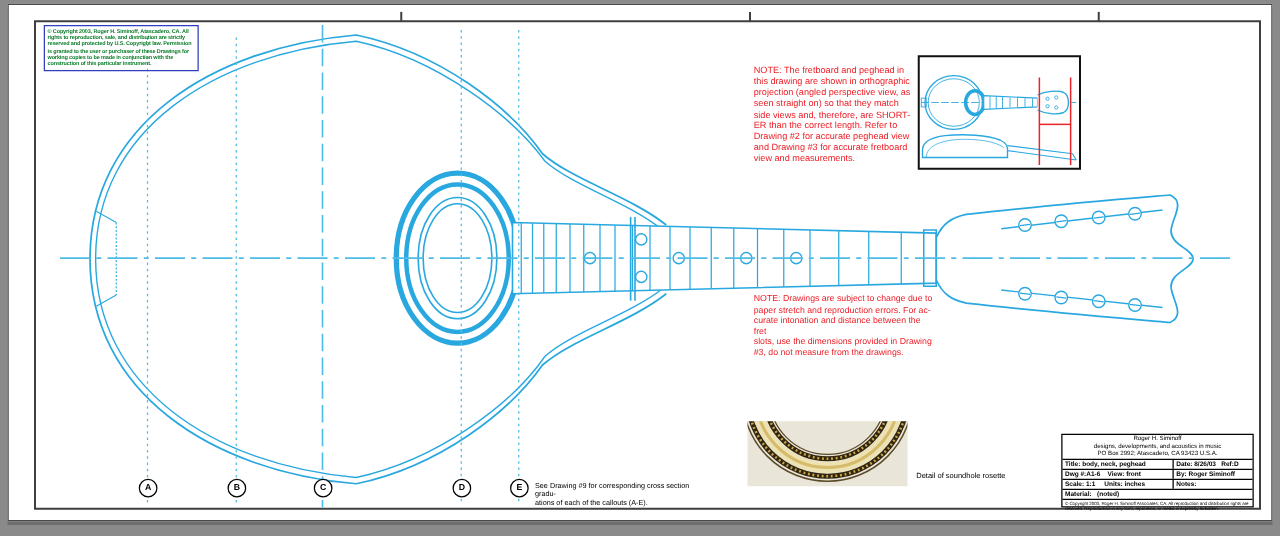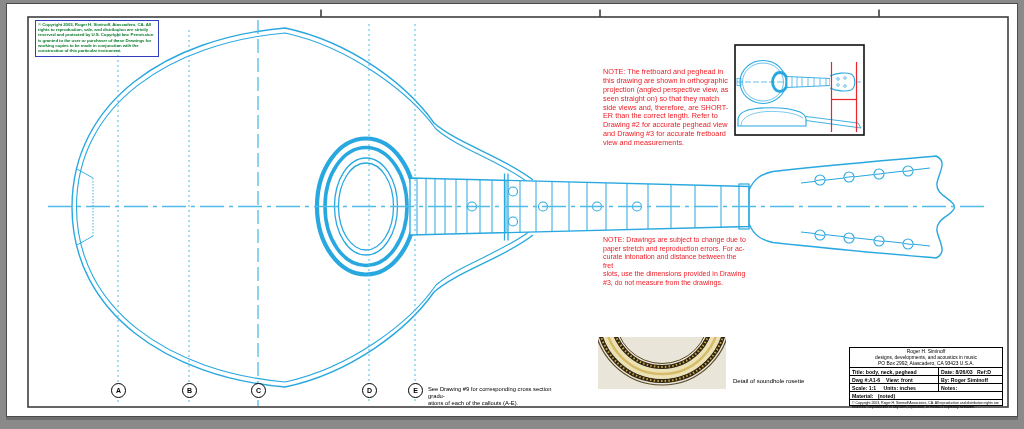--- a/index.html
+++ b/index.html
@@ -7,21 +7,21 @@
          font-family:"Liberation Sans", sans-serif;-webkit-text-size-adjust:none;}
   .sheet{position:absolute;left:6px;top:3px;width:1010px;height:412px;
          background:#ffffff;border:1px solid #4a4a4a;box-shadow:0 3px 0 #6e6e6e;}
   svg.draw{position:absolute;left:0;top:0;}
   
   .txt{position:absolute;color:#000;}
   .copyright-box{left:35px;top:20px;width:118px;height:33px;border:1px solid #2f3fbe;
       padding:1px 2px;font-size:4.4px;line-height:1.18;color:#0b7d2b;font-weight:bold;
       letter-spacing:-0.1px;overflow:hidden;}
   .note-red{color:#ed1c24;white-space:pre-line;}
-  .note1{left:603px;top:52px;width:132px;font-size:7.3px;line-height:1.22;margin-top:16px;}
+  .note1{left:603px;top:52px;width:132px;font-size:7.3px;line-height:1.22;}
   .note2{left:603px;top:236px;width:144px;font-size:7.0px;line-height:1.22;}
   .callout-note{left:428px;top:386px;width:125px;font-size:5.8px;line-height:1.25;white-space:pre-line;}
   .rosette-caption{left:733px;top:378px;font-size:6px;}
   .co{position:absolute;width:13px;height:13px;border:1px solid #000;border-radius:50%;
       background:#fff;text-align:center;font-size:7px;font-weight:bold;line-height:13px;top:383px;}
   
   .tblock{left:849px;top:347px;width:154px;height:59px;border:1px solid #000;
       font-size:5.2px;background:#fff;box-sizing:border-box;}
   .tb-head{text-align:center;font-size:4.9px;line-height:1.18;border-bottom:1px solid #000;
       padding:1px 0 1px 0;}

